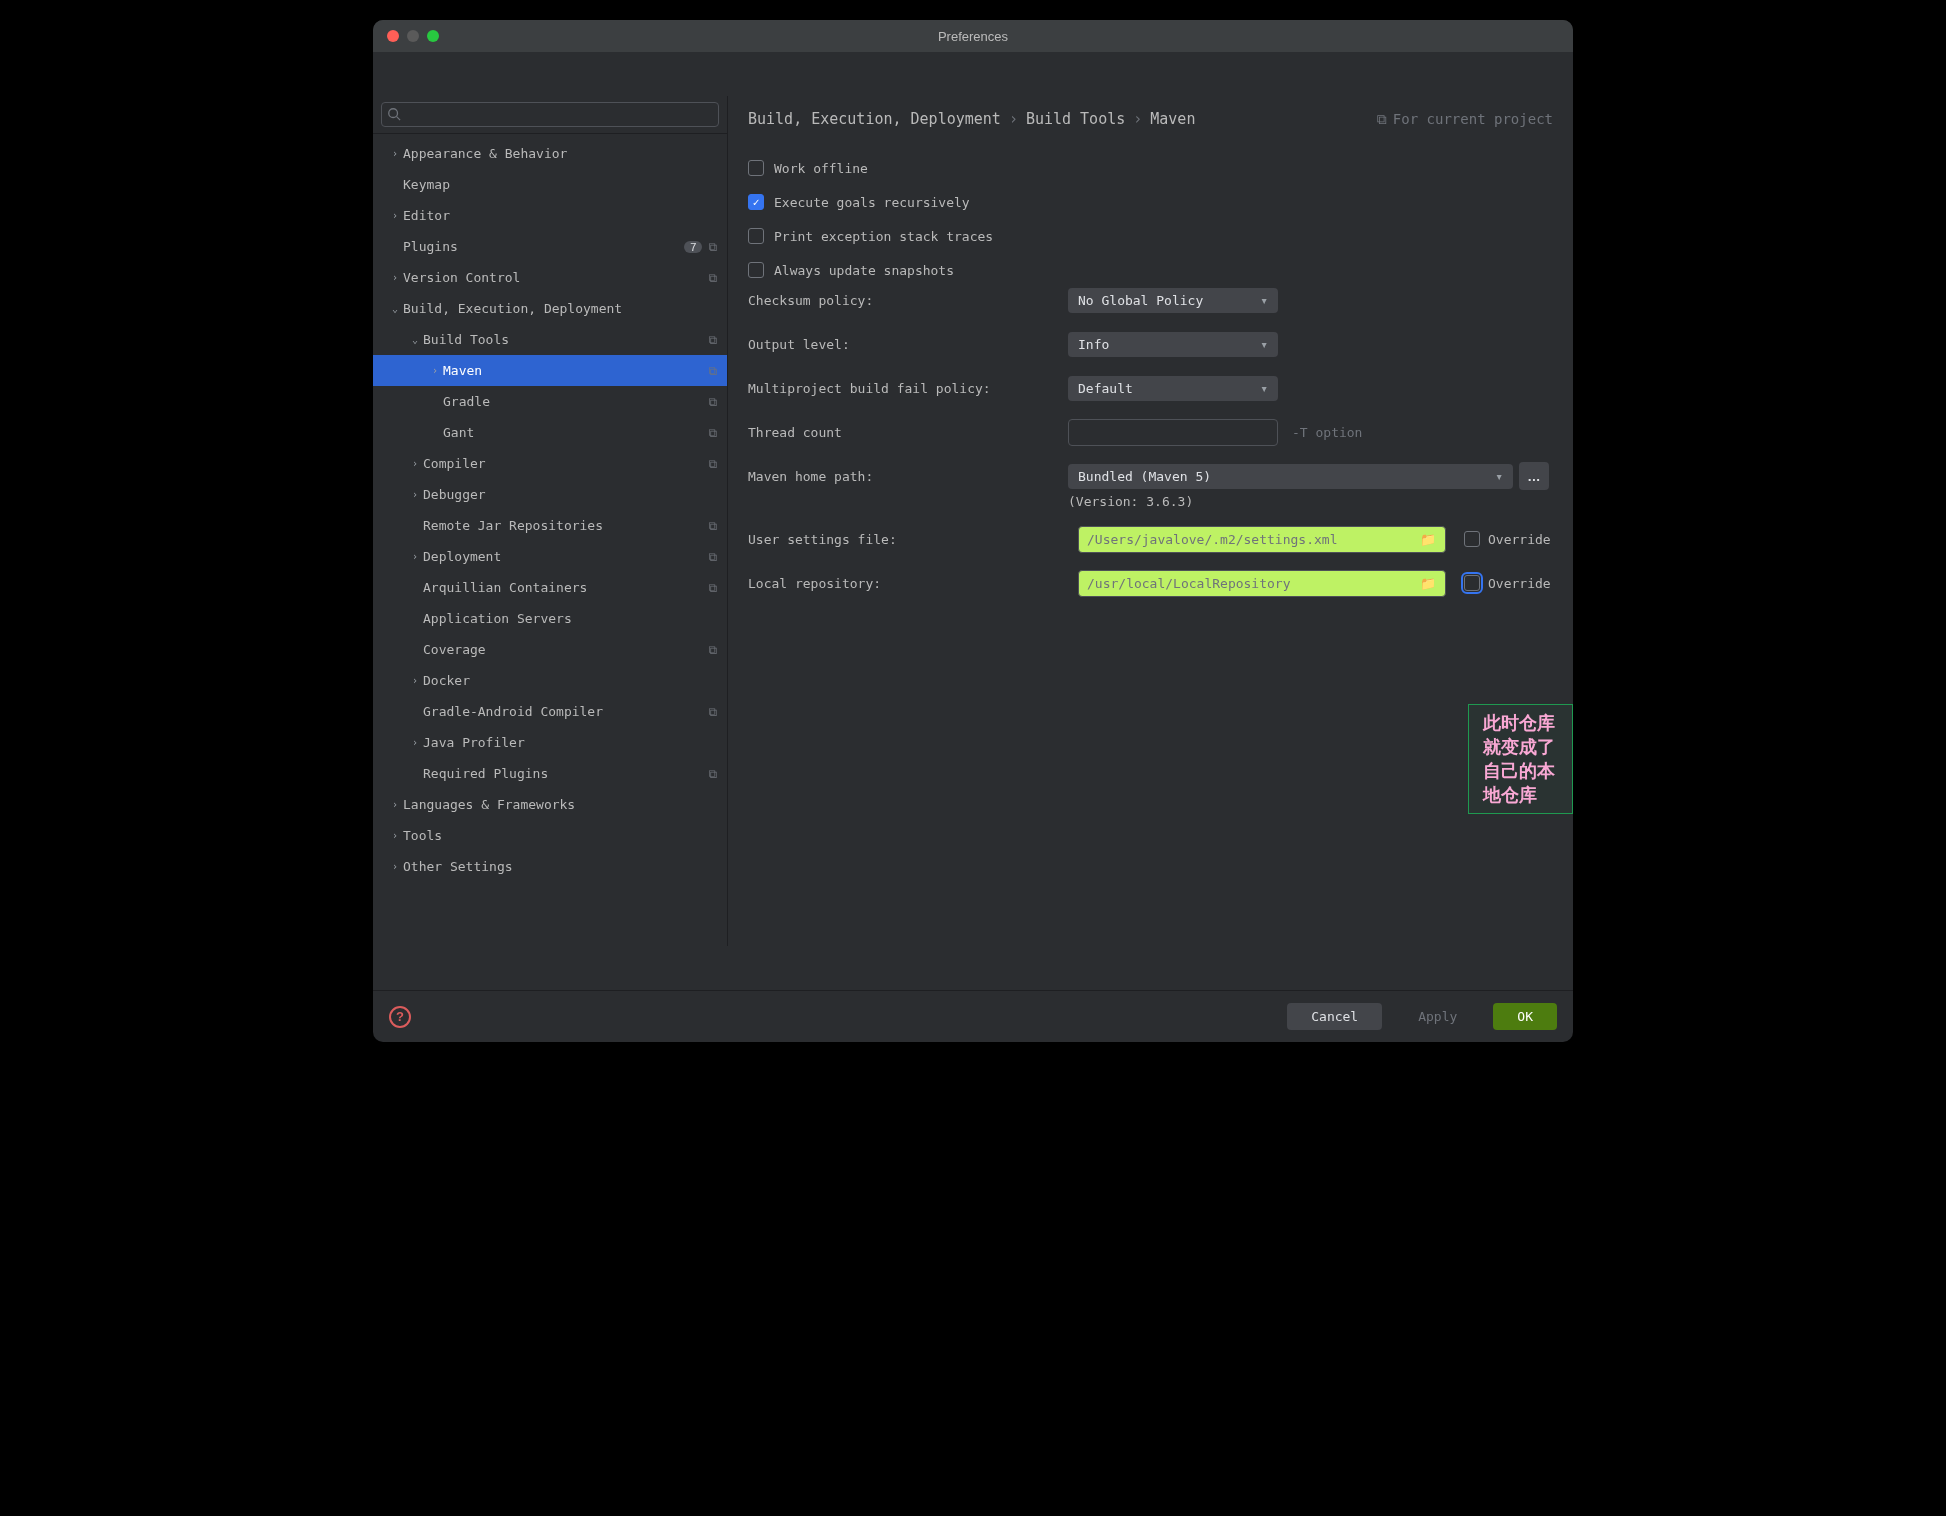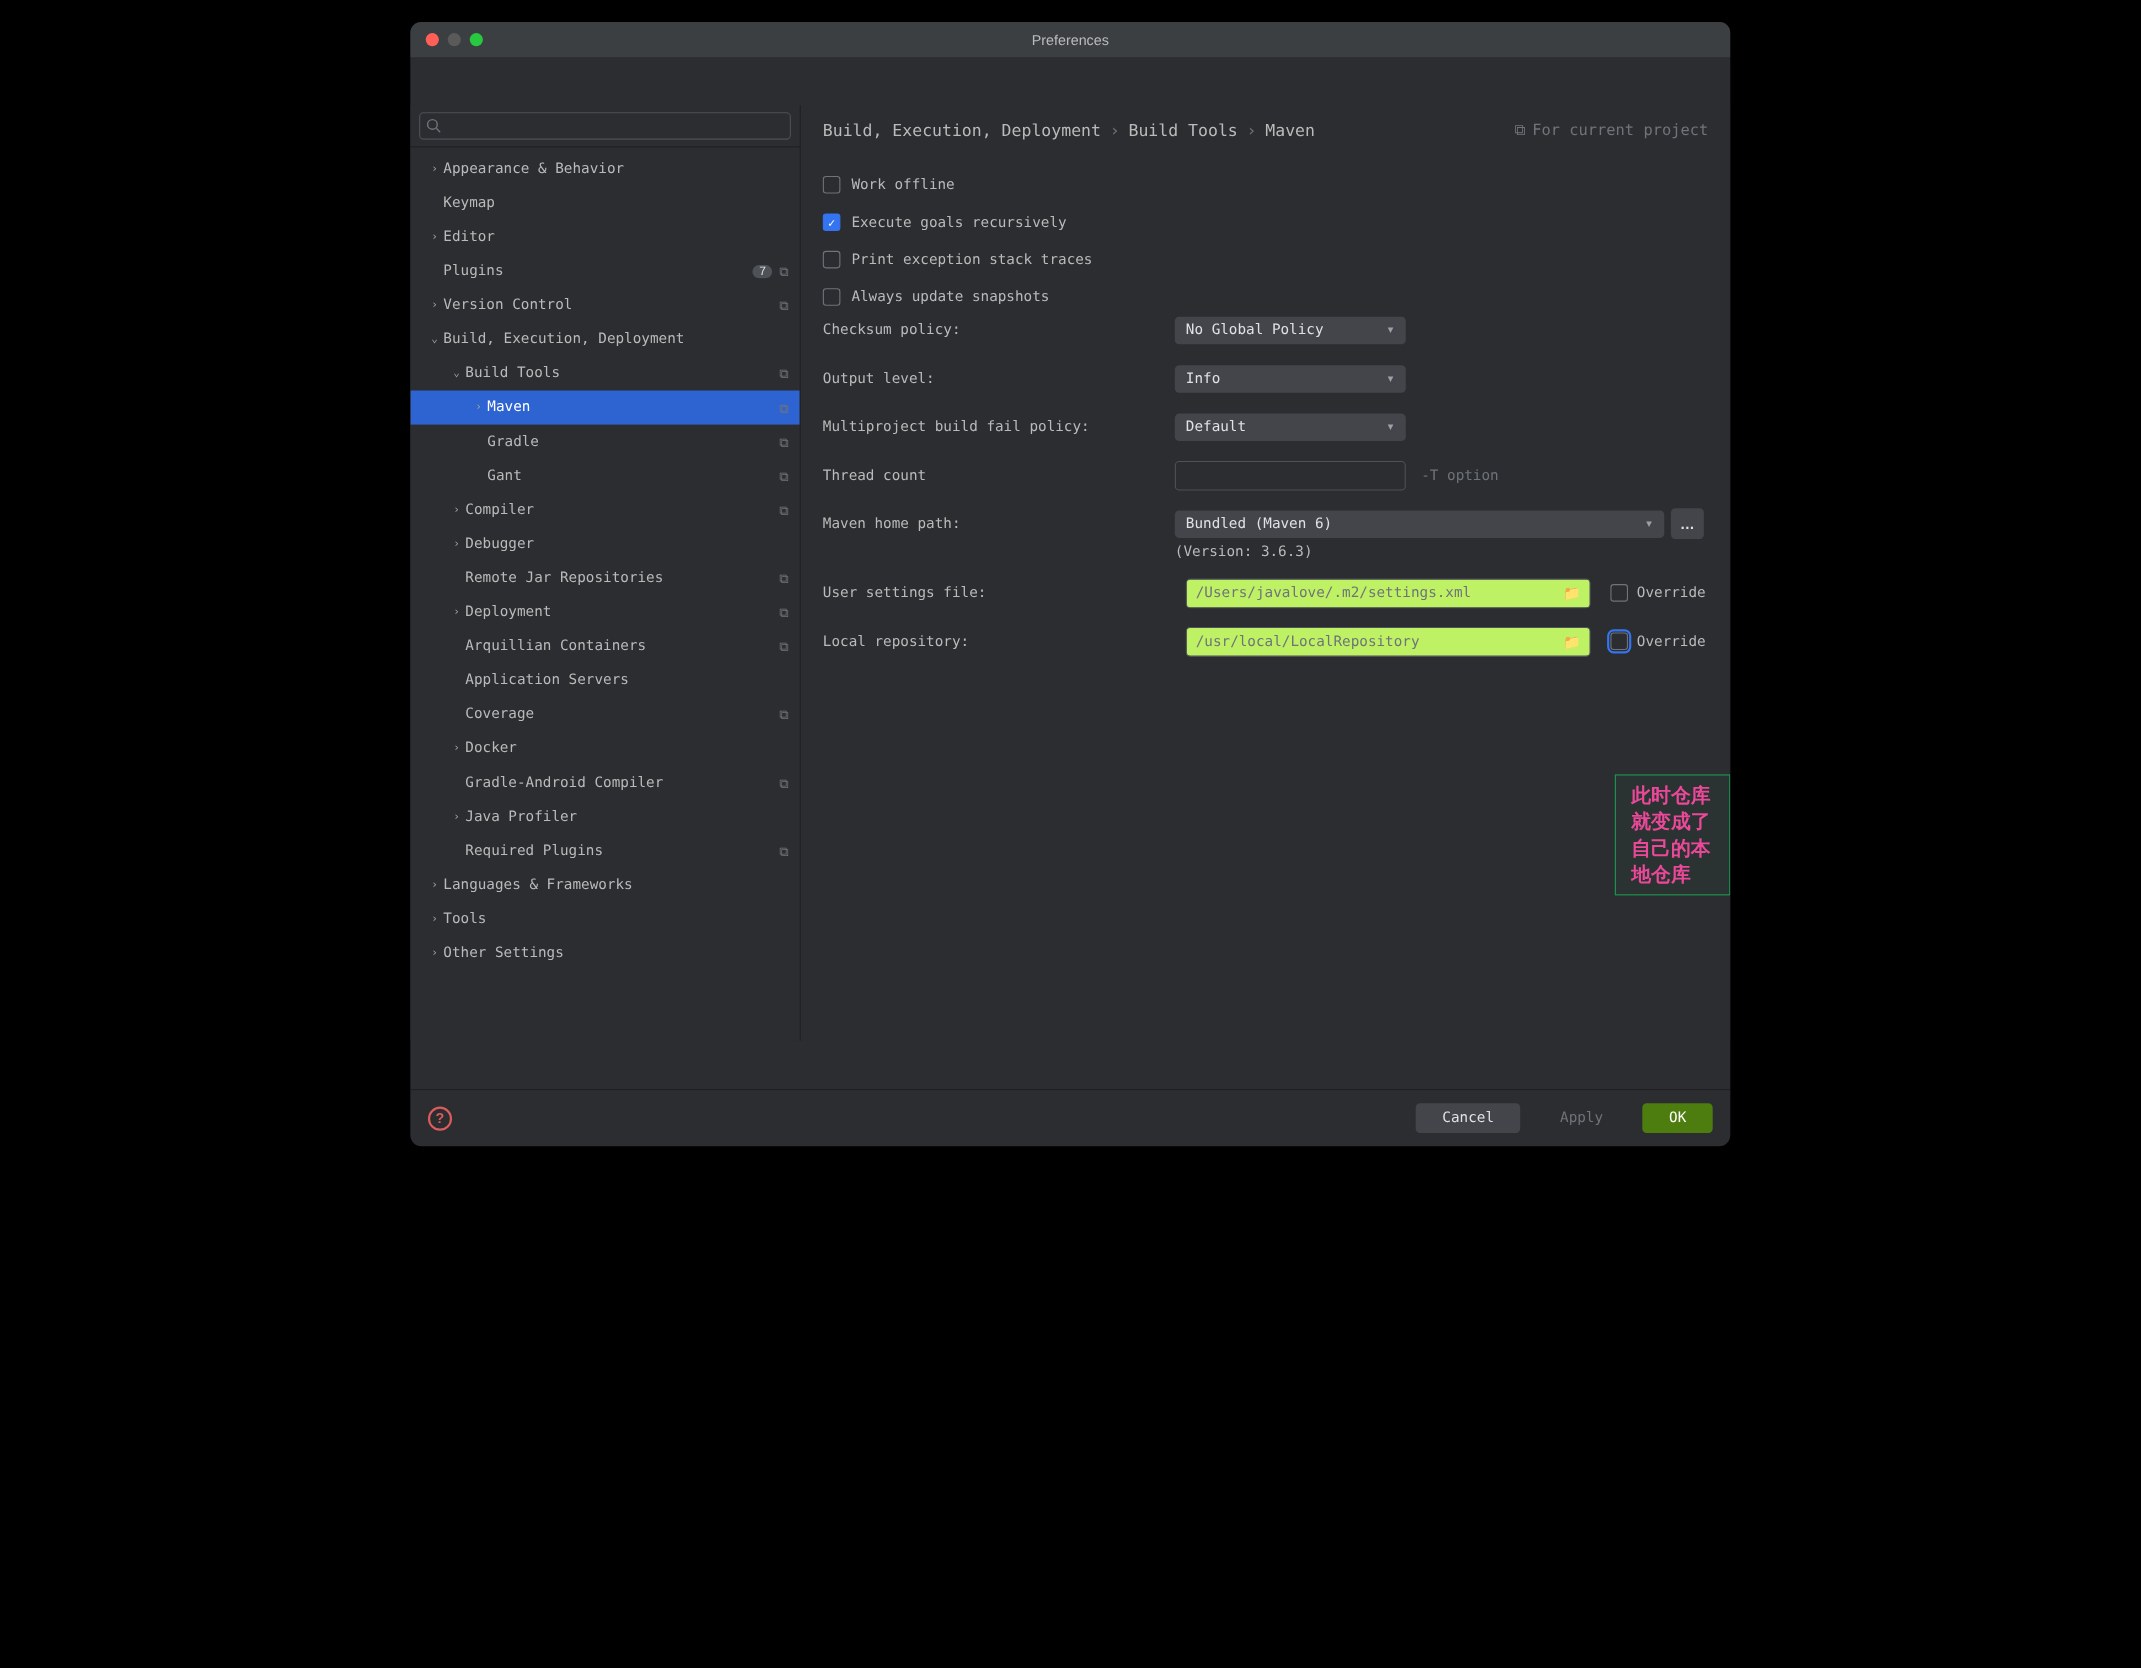--- a/index.html
+++ b/index.html
@@ -168,21 +168,21 @@
     border-radius: 4px; padding: 5px 32px 5px 8px;
     width: 368px; color: #6f737a; font-family: inherit;
     position: relative;
   }
   .pathfield .fold { position: absolute; right: 8px; top: 5px; color: #6f737a; }
   .override-cb { display: flex; align-items: center; gap: 8px; margin-left: 8px; }
   .annot-box {
     position: absolute;
     left: 740px; top: 608px;
     border: 1px solid #1f9950;
-    color: #ec4899;
+    color: #f9a8d4;
     background: rgba(31,153,80,0.06);
     padding: 6px 14px;
     font-family: Liberation Sans, sans-serif;
     font-size: 18px;
     font-weight: 600;
   }
 
   .footer {
     border-top: 1px solid #1e1f22;
     padding: 12px 16px;
@@ -398,21 +398,21 @@
           </div>
         </div>
         <div class="row">
           <span class="lbl">Thread count</span>
           <input class="txt" value="" style="">
           <span class="hint">-T option</span>
         </div>
         <div class="row">
           <span class="lbl">Maven home path:</span>
           <div class="select wide">
-            <span>Bundled (Maven 6)</span>
+            <span>Bundled (Maven 5)</span>
           </div>
           <button class="btn-more">…</button>
         </div>
         <div class="version">(Version: 3.6.3)</div>
 
         <div class="pathrow">
           <span class="lbl">User settings file:</span>
           <div class="pathfield">
             <span>/Users/javalove/.m2/settings.xml</span>
             <span class="fold">📁</span>

